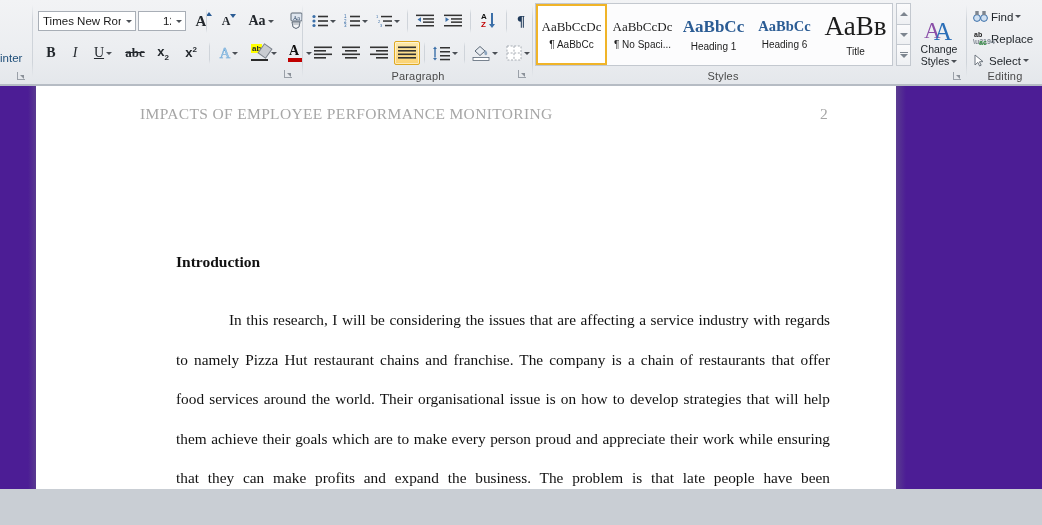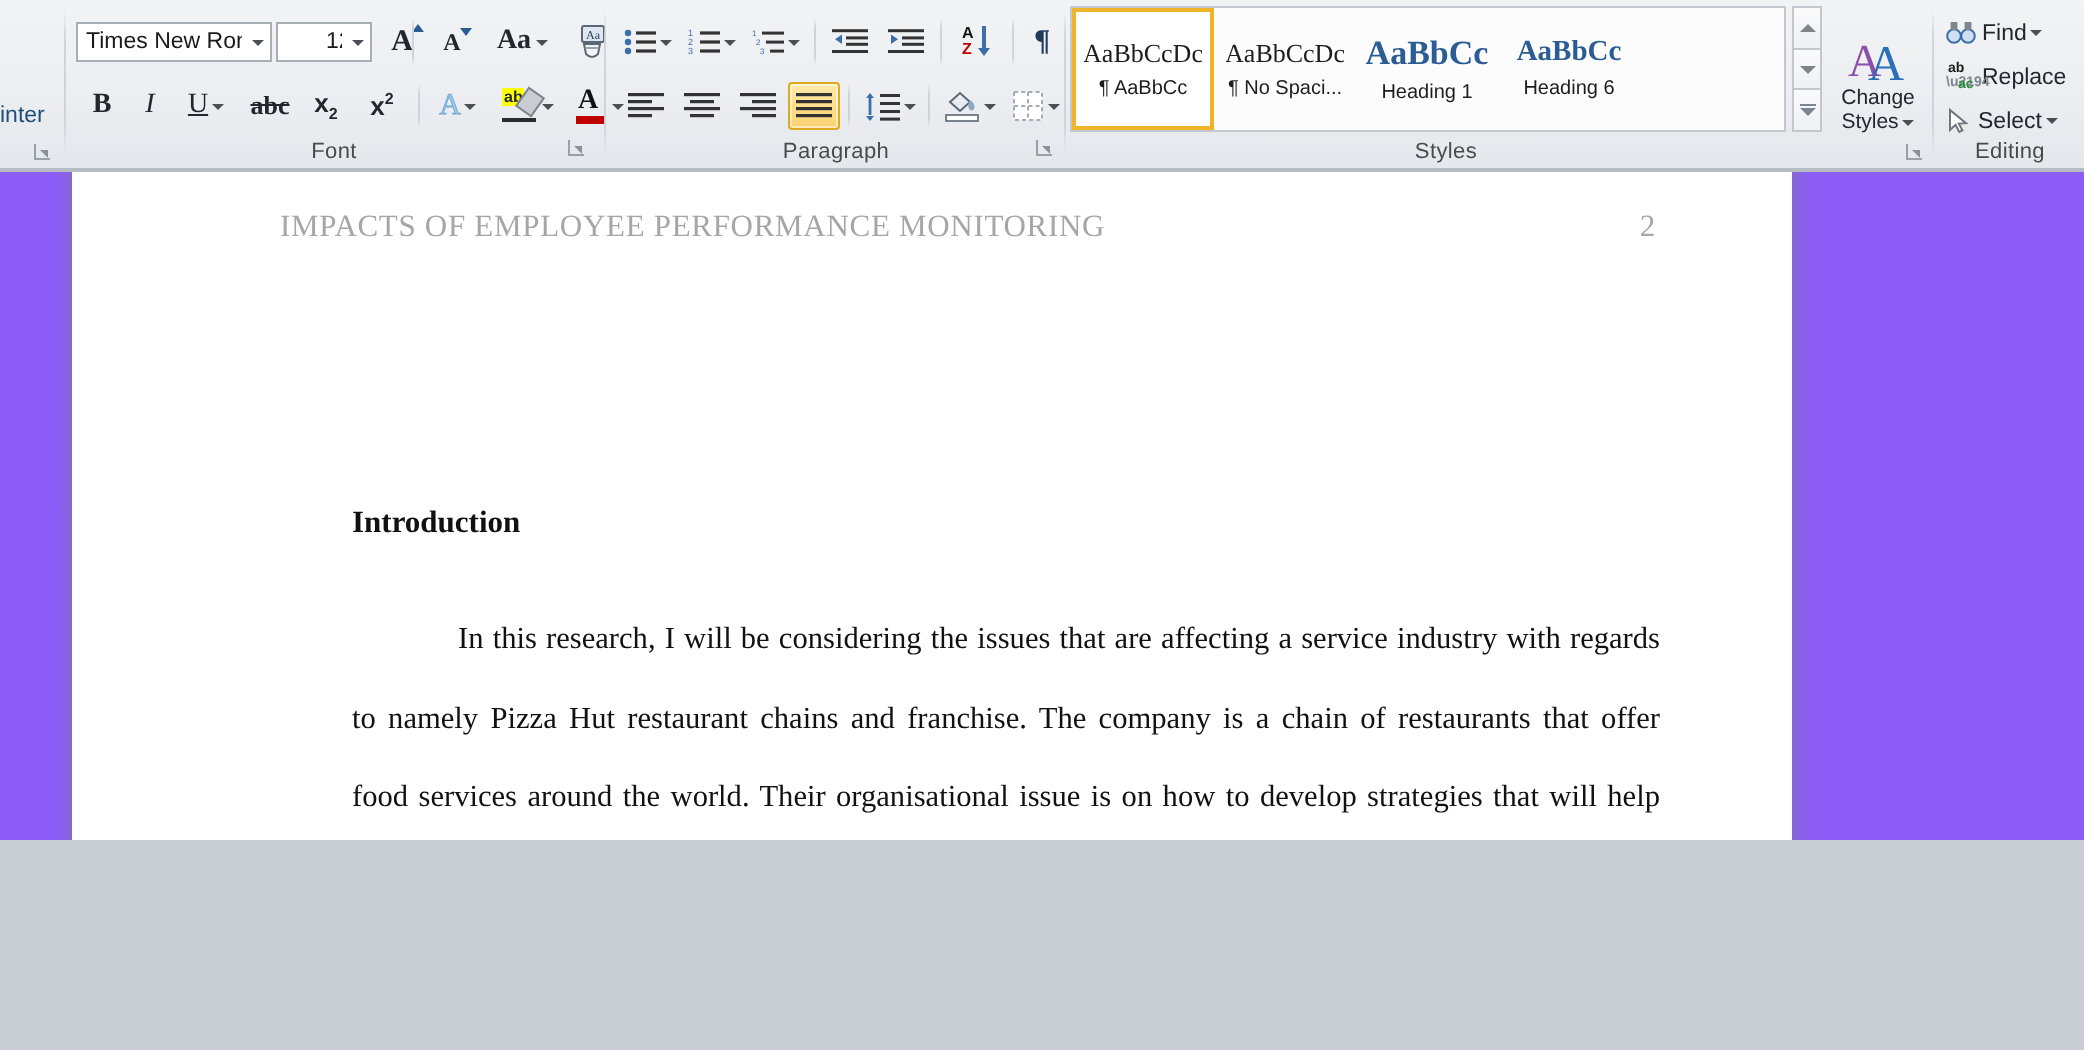--- a/index.html
+++ b/index.html
@@ -99,22 +99,22 @@
     display:flex;flex-direction:column;
   }
   .scrollcol div{
     flex:1;border:1px solid #c3c8cf;border-top:none;background:linear-gradient(to bottom,#fbfbfc,#eef0f3);
     display:flex;align-items:center;justify-content:center;cursor:pointer;
   }
   .scrollcol div:first-child{border-top:1px solid #c3c8cf;}
 
   
   .canvas{
-    position:absolute;left:0;top:86px;width:1042px;height:334px;
-    background:#8b5cf6;overflow:hidden;
+    position:absolute;left:0;top:86px;width:1042px;height:403px;
+    background:#4c1d95;overflow:hidden;
   }
   .page{
     position:absolute;left:36px;top:0;width:860px;height:439px;
     background:#ffffff;
   }
   .page-shadow-l{
     position:absolute;left:28px;top:0;width:8px;height:439px;
     background:linear-gradient(to right,rgba(120,126,134,0) 0%,rgba(120,126,134,.30) 100%);
   }
   .page-shadow-r{
@@ -238,21 +238,20 @@
       </div>
 
       <div class="btn" style="left:250px;top:40px;width:32px;height:26px;">
         <span style="position:relative;display:inline-block;width:16px;height:20px;">
           <span style="position:absolute;left:1px;top:0;font-family:'Liberation Serif',serif;font-size:14px;font-weight:bold;color:#111;">A</span>
           <span style="position:absolute;left:0;bottom:1px;width:15px;height:4px;background:#c00000;"></span>
         </span>
           <i class="caret"></i>
       </div>
 
-      <div class="grp-label">Font</div>
       <div class="dlg" style="right:6px;bottom:4px;"></div>
     </div>
     <div class="grp-sep" style="left:302px;"></div>
 
     <div class="grp" style="left:304px;width:228px;">
 
       <div class="btn" style="left:6px;top:10px;width:28px;height:22px;">
         <svg width="16" height="14" viewBox="0 0 16 14">
           <circle cx="2" cy="2.5" r="1.6" fill="#3b6fa8"></circle>
             <rect x="6" y="1.7" width="10" height="1.6" fill="#333"></rect>
@@ -400,20 +399,24 @@
         <span class="nm">¶ No Spaci...</span>
       </div>
       <div class="sty">
         <span class="prev" style="font-size:17px;font-weight:bold;color:#2b5c94;">AaBbCс</span>
         <span class="nm">Heading 1</span>
       </div>
       <div class="sty">
         <span class="prev" style="font-size:14.5px;font-weight:bold;color:#2b5c94;">AaBbCc</span>
         <span class="nm">Heading 6</span>
       </div>
+      <div class="sty">
+        <span class="prev" style="font-size:27px;color:#1d1d1d;">AaBв</span>
+        <span class="nm">Title</span>
+      </div>
     </div>
 
     <div class="scrollcol">
       <div>
         <span style="width:0;height:0;border-left:4px solid transparent;border-right:4px solid transparent;border-bottom:4px solid #7d858f;"></span>
       </div>
       <div>
         <span style="width:0;height:0;border-left:4px solid transparent;border-right:4px solid transparent;border-top:4px solid #7d858f;"></span>
       </div>
       <div style="flex-direction:column;gap:1px;">

